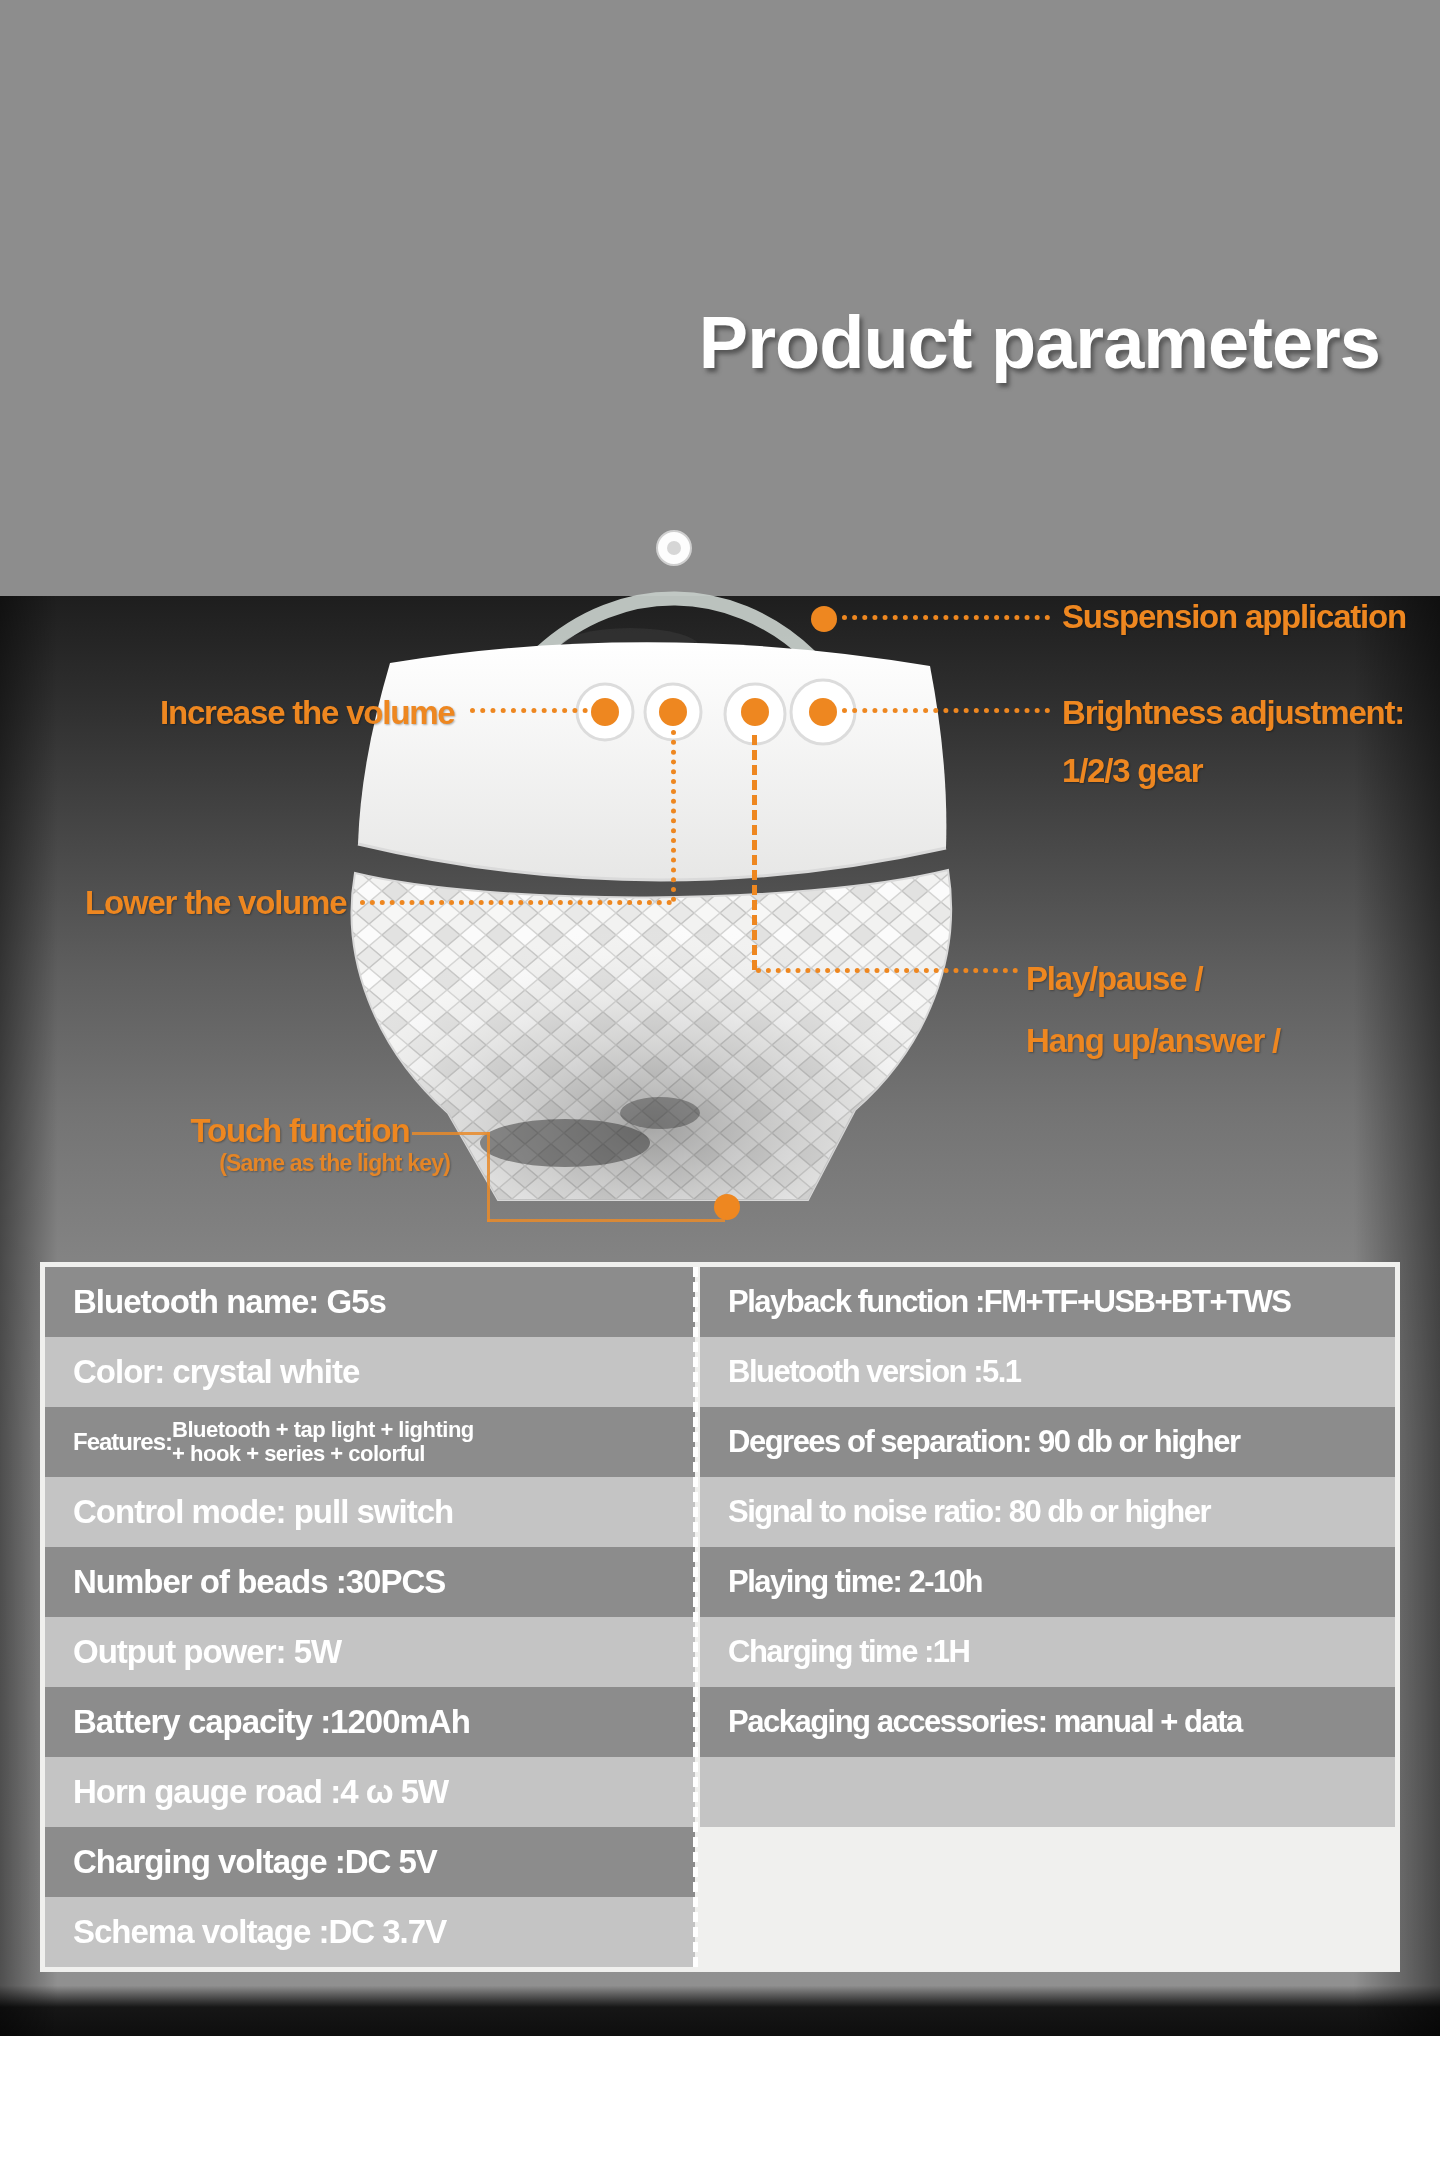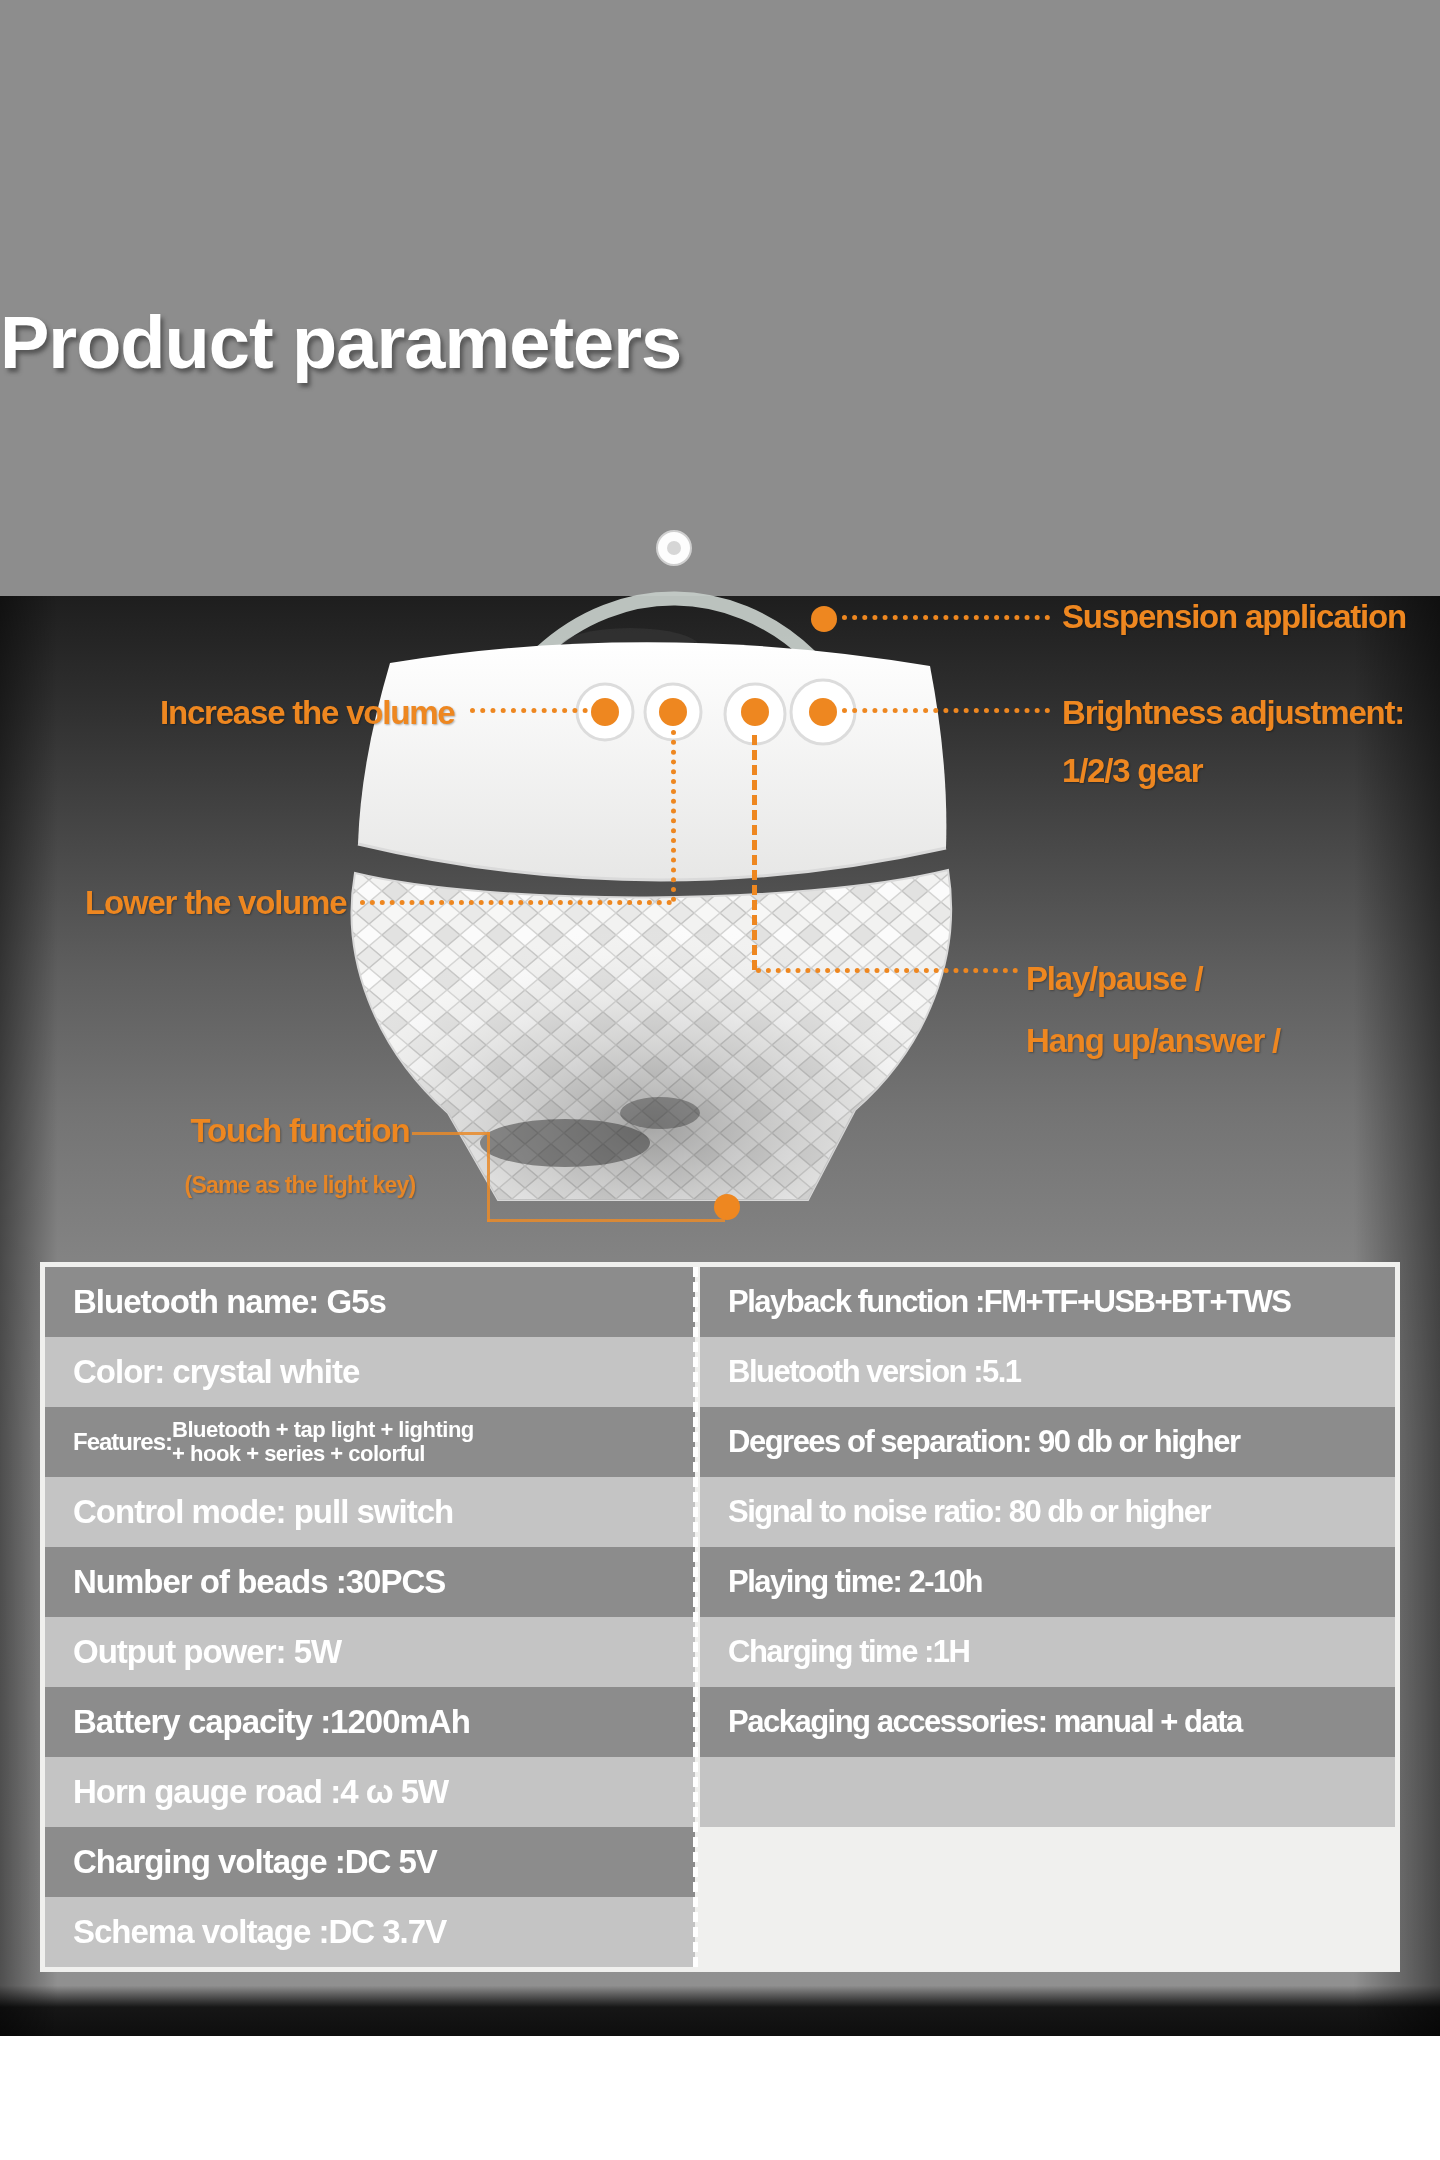--- a/index.html
+++ b/index.html
@@ -14,38 +14,38 @@
 
   
   .top-section{position:absolute;top:0;left:0;width:100%;height:596px;background:var(--title-gray);}
   .photo-section{position:absolute;top:596px;left:0;width:100%;height:1440px;
     background:
       linear-gradient(90deg, rgba(0,0,0,.45) 0%, rgba(0,0,0,0) 4%, rgba(0,0,0,0) 94%, rgba(0,0,0,.5) 100%),
       linear-gradient(180deg,#1e1e1e 0%,#2e2e2e 7%,#454545 16%,#5e5e5e 26%,#747474 36%,#838383 46%,#8c8c8c 58%,#909090 96.5%,#161616 98%,#0e0e0e 100%);}
   .bottom-section{position:absolute;top:2036px;left:0;width:100%;height:124px;background:#ffffff;}
 
   
-  .page-title{position:absolute;top:300px;left:0;width:1380px;text-align:left;
+  .page-title{position:absolute;top:300px;left:0;width:1380px;text-align:right;
     font-size:74px;font-weight:bold;color:#ffffff;letter-spacing:-1px;
     text-shadow:3px 4px 4px rgba(40,40,40,.55);z-index:7;}
 
   
   .product{position:absolute;left:330px;top:528px;width:630px;height:700px;z-index:4;}
 
   
   .callout{position:absolute;color:var(--orange);font-weight:bold;font-size:33px;
     letter-spacing:-1.2px;z-index:7;text-shadow:1px 1px 2px rgba(0,0,0,.3);white-space:nowrap;}
   .callout .sub{display:block;margin-top:20px;}
   #callout-suspension{left:1062px;top:598px;}
   #callout-increase{left:160px;top:694px;}
   #callout-brightness{left:1062px;top:694px;}
   #callout-lower{left:85px;top:884px;}
   #callout-play{left:1026px;top:948px;line-height:62px;}
   #callout-touch{left:150px;top:1112px;width:300px;text-align:center;white-space:normal;}
-  #callout-touch .small{display:block;font-size:23px;letter-spacing:-0.8px;margin-top:22px;opacity:.92;}
+  #callout-touch .small{display:block;font-size:23px;letter-spacing:-0.8px;margin-top:0;opacity:.92;text-align:right;}
 
   
   .leader{position:absolute;z-index:6;}
   .leader.h{height:0;border-top:5px dotted var(--orange);}
   .leader.v{width:0;border-left:5px dotted var(--orange);}
   .leader.dv{width:0;border-left:5px dashed var(--orange);}
   .leader.solid{background:rgba(233,139,42,.85);border:none;}
   #line-suspension{left:842px;top:615px;width:208px;}
   #line-increase{left:470px;top:708px;width:128px;}
   #line-brightness{left:842px;top:708px;width:208px;}

